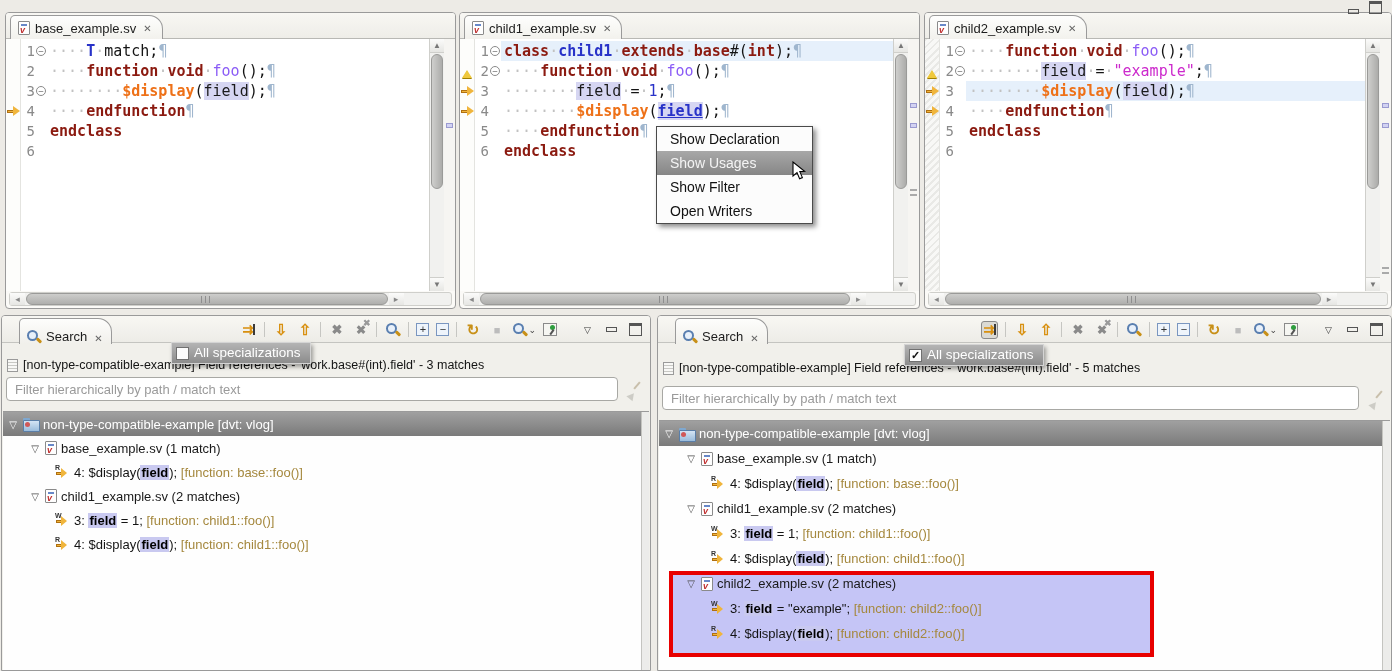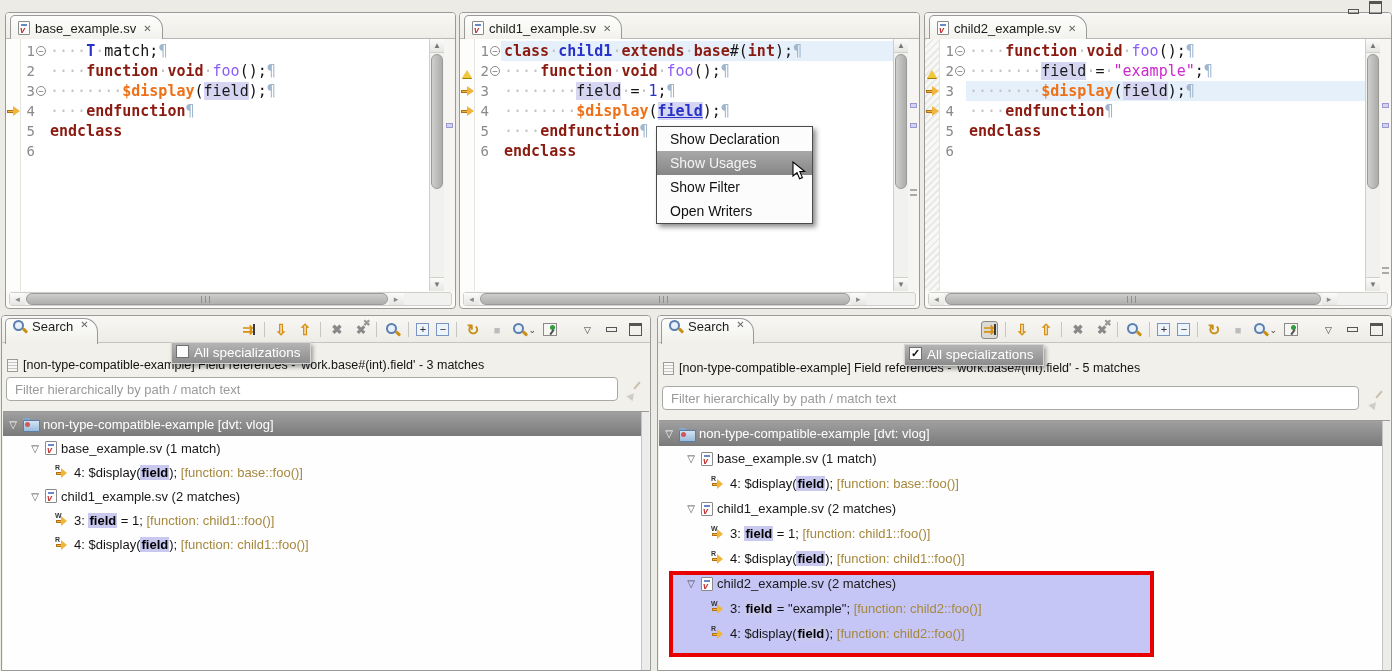--- a/index.html
+++ b/index.html
@@ -62,21 +62,21 @@
 
   
   .ctx-menu{position:absolute;left:656px;top:126px;width:157px;background:#FCFCFC;border:1px solid #4A4A4A;box-shadow:3px 3px 5px rgba(0,0,0,.45);z-index:40}
   .ctx-item{height:24px;display:flex;align-items:center;padding-left:13px;font-size:14px;color:#111;cursor:pointer;white-space:nowrap}
   .ctx-item.sel{background:linear-gradient(#A8A8A8,#868686);color:#F4F4F4}
   .cursor-svg{position:absolute;left:791px;top:161px;z-index:45}
 
   
   .spanel{position:absolute;top:315px;height:356px;background:#F1F0EB;border:1px solid #9A9A9A;border-radius:4px 4px 0 0;overflow:hidden}
   .sp-header{height:27px;background:linear-gradient(#F8F7F3,#EDECE7);border-bottom:1px solid #C4C4C0;position:relative}
-  .sp-tab{position:absolute;left:3px;top:2px;height:26px;display:flex;align-items:flex-start;gap:5px;padding:0 8px 0 6px;
+  .sp-tab{position:absolute;left:17px;top:2px;height:26px;display:flex;align-items:flex-end;gap:5px;padding:0 8px 0 6px;
     background:linear-gradient(#FDFDFC,#F1F0EB);border:1px solid #9A9A9A;border-bottom:none;border-radius:5px 14px 0 0;cursor:pointer}
   .sp-toolbar{position:absolute;right:6px;top:0;height:27px;display:flex;align-items:center;gap:7px}
   .ti{min-width:17px;height:18px;display:inline-flex;align-items:center;justify-content:center;cursor:pointer;position:relative;font-size:13px}
   .ti.pressed{background:#DBDAD4;border:1px solid #8A8A8A;border-radius:3px}
   .tb-sep{width:1px;height:15px;background:#C6C6C2}
   .tb-gap{width:8px}
   .ti-spec .a{color:#D89010;font-weight:bold;font-size:13px;letter-spacing:-1px}
   .ti-spec .bar{display:inline-block;width:2px;height:11px;background:#3A3A3A;margin-left:1px}
   .ti-next{color:#D89010;font-weight:bold;font-size:15px}
   .ti-prev{color:#D89010;font-weight:bold;font-size:15px}
@@ -117,21 +117,21 @@
   .proj-dot{position:absolute;left:2px;top:4px;width:5px;height:5px;background:#D05858;border-radius:50%;z-index:2}
   .file-icon{width:12px;height:14px;background:#FEFEFE;border:1px solid #8A8A8A;border-radius:1px;position:relative;display:inline-block;flex:none}
   .file-icon::before{content:"v";position:absolute;left:1px;bottom:-1px;font-size:9px;font-style:italic;font-weight:bold;color:#C03030;line-height:9px}
   .file-icon::after{content:"";position:absolute;left:2px;top:2px;width:6px;height:2px;background:#6888C8}
   .m-icon{position:relative;width:15px;height:13px;flex:none}
   .m-icon .stem{position:absolute;left:1px;top:6px;width:6px;height:3px;background:#F0B53C;border:1px solid #B07010;border-right:none}
   .m-icon .head{position:absolute;left:6px;top:2px;width:0;height:0;border:5px solid transparent;border-left:6px solid #F0B53C}
   .m-icon .ltr{position:absolute;left:0;top:-2px;font-size:7px;font-weight:bold;color:#333}
   .red-box{position:absolute;border:4px solid #E80000;background:#C5C5F6;z-index:1}
   .tree-scroll{position:absolute;top:0;bottom:0;width:8px;background:#ECECEA;border-left:1px solid #C4C4C0;z-index:3}
-  .spec-tooltip{position:absolute;display:flex;align-items:flex-start;gap:5px;padding:2px 9px 3px 4px;font-size:13.5px;color:#FFF;
+  .spec-tooltip{position:absolute;display:flex;align-items:flex-end;gap:5px;padding:2px 9px 3px 4px;font-size:13.5px;color:#FFF;
     background:linear-gradient(#B4B4B4,#8C8C8C);border:1px solid #D4D4D4;box-shadow:2px 3px 4px rgba(0,0,0,.35);z-index:60;white-space:nowrap}
   .cbx{width:13px;height:13px;background:#FCFCFC;border:1px solid #707070;display:flex;align-items:center;justify-content:center;font-size:11px;font-weight:bold;color:#111}
 </style>
 </head>
 <body>
 
 <div class="win-btns">
   <span class="wb wb-min"></span>
   <span class="wb wb-max"></span>
 </div>

